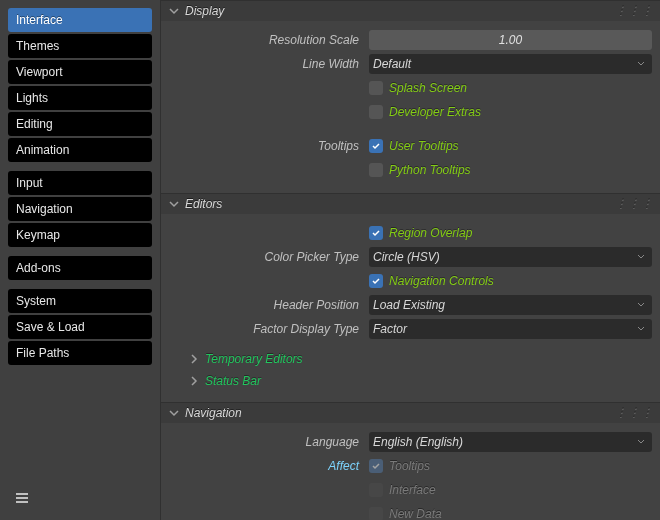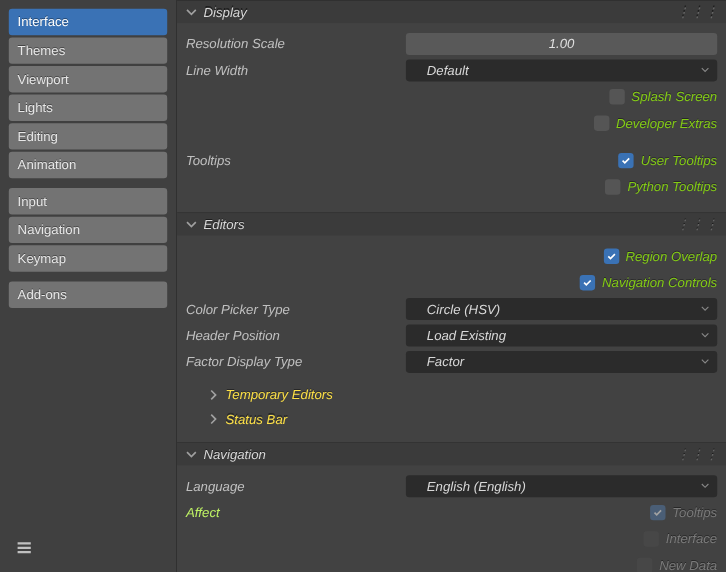--- a/index.html
+++ b/index.html
@@ -16,21 +16,21 @@
   
   .sidebar {
     width: 160px;
     background: #404040;
     padding: 8px;
     display: flex; flex-direction: column;
     gap: 3px;
   }
   .side-group { margin-bottom: 6px; display:flex; flex-direction:column; gap:2px; }
   .side-item {
-    background: #737373;
+    background: #000000;
     color: #e8e8e8;
     padding: 5px 8px;
     border-radius: 3px;
     cursor: pointer;
     text-shadow: 0 -1px 0 rgba(0,0,0,0.4);
   }
   .side-item.active {
     background: #3a72b5;
     color: #fff;
   }
@@ -78,44 +78,44 @@
   }
 
   .row {
     display: flex;
     align-items: center;
     margin: 2px 0;
     height: 22px;
   }
   .row .label {
     width: 200px;
-    text-align: left;
+    text-align: right;
     padding-right: 10px;
     color: #c0c0c0;
   }
-  .row .label.disabled { color: #bef264; }
-  .row .field { flex: 1; display:flex; align-items:center;justify-content:flex-end; }
+  .row .label.disabled { color: #7dd3fc; }
+  .row .field { flex: 1; display:flex; align-items:center; }
 
   .numeric {
     flex: 1;
     background: #595959;
     color: #e0e0e0;
     text-align: center;
     border-radius: 3px;
     height: 20px;
     line-height: 20px;
   }
   .select {
     flex: 1;
     background: #2b2b2b;
     color: #d8d8d8;
     border-radius: 3px;
     height: 20px;
     display:flex; align-items:center;
-    padding: 0 19px;
+    padding: 0 4px;
     position: relative;
   }
   .select .caret {
     position: absolute; right: 6px;
     color: #888;
   }
 
   .check {
     width: 14px; height: 14px;
     border-radius: 3px;
@@ -134,21 +134,21 @@
   .check.checked.disabled {
     background: #4e6b8c;
   }
   .check svg { width: 10px; height: 10px; }
   .check-label { color: #84cc16; text-shadow: 0 -1px 0 rgba(0,0,0,0.4); }
   .check-label.disabled { color: #7a7a7a; }
 
   .subheader {
     display:flex; align-items:center;
     padding: 4px 8px 4px 20px;
-    color: #fde047;
+    color: #22c55e;
     cursor:pointer;
     text-shadow: 0 -1px 0 rgba(0,0,0,0.4);
   }
   .subheader .chev { margin-right: 6px; color:#a0a0a0; }
 
   svg { display: block; }
 </style>
 </head>
 <body>
 
@@ -163,20 +163,25 @@
       <div class="side-item">Animation</div>
     </div>
     <div class="side-group">
       <div class="side-item">Input</div>
       <div class="side-item">Navigation</div>
       <div class="side-item">Keymap</div>
     </div>
     <div class="side-group">
       <div class="side-item">Add-ons</div>
     </div>
+    <div class="side-group">
+      <div class="side-item">System</div>
+      <div class="side-item">Save &amp; Load</div>
+      <div class="side-item">File Paths</div>
+    </div>
     <div class="side-spacer"></div>
     <div class="hamburger">
       <svg viewBox="0 0 16 16">
           <path stroke="#c0c0c0" stroke-width="2" d="M2 4h12M2 8h12M2 12h12"></path>
         </svg>
     </div>
   </div>
 
   <div class="main">
 
@@ -262,42 +267,42 @@
           <div class="field">
             <span class="check checked">
                 <svg viewBox="0 0 10 10">
                   <path d="M2 5l2 2 4-4" stroke="#fff" fill="none" stroke-width="1.5"></path>
                 </svg>
               </span>
             <span class="check-label">Region Overlap</span>
           </div>
         </div>
         <div class="row">
-          <div class="label"></div>
-          <div class="field">
-            <span class="check checked">
-                <svg viewBox="0 0 10 10">
-                  <path d="M2 5l2 2 4-4" stroke="#fff" fill="none" stroke-width="1.5"></path>
-                </svg>
-              </span>
-            <span class="check-label">Navigation Controls</span>
-          </div>
-        </div>
-        <div class="row">
           <div class="label">Color Picker Type</div>
           <div class="field">
               <div class="select">
                 <span>Circle (HSV)</span>
                 <span class="caret">
                   <svg width="10" height="10" viewBox="0 0 10 10">
                     <path d="M2 3l3 3 3-3" stroke="#888" fill="none"></path>
                   </svg>
                 </span>
               </div>
             </div>
+        </div>
+        <div class="row">
+          <div class="label"></div>
+          <div class="field">
+            <span class="check checked">
+                <svg viewBox="0 0 10 10">
+                  <path d="M2 5l2 2 4-4" stroke="#fff" fill="none" stroke-width="1.5"></path>
+                </svg>
+              </span>
+            <span class="check-label">Navigation Controls</span>
+          </div>
         </div>
         <div class="row">
           <div class="label">Header Position</div>
           <div class="field">
               <div class="select">
                 <span>Load Existing</span>
                 <span class="caret">
                   <svg width="10" height="10" viewBox="0 0 10 10">
                     <path d="M2 3l3 3 3-3" stroke="#888" fill="none"></path>
                   </svg>

